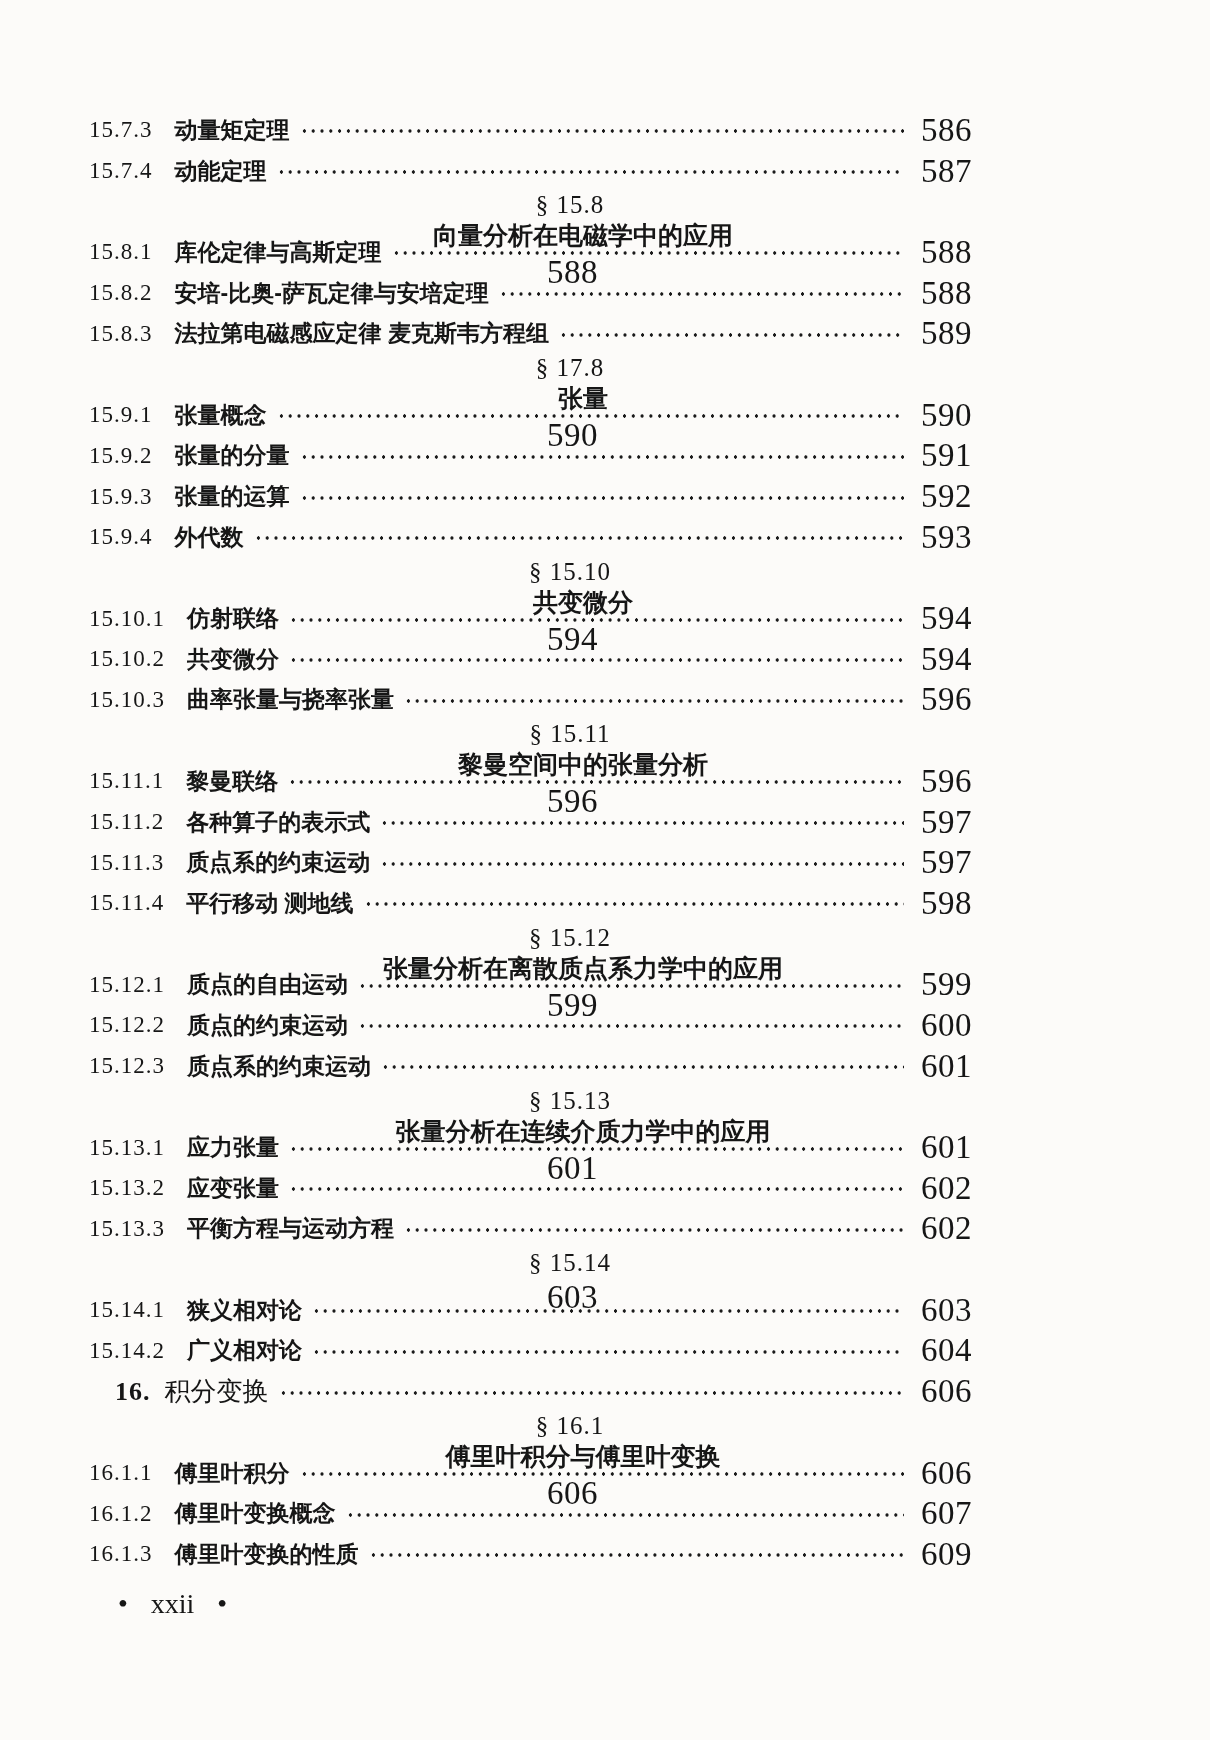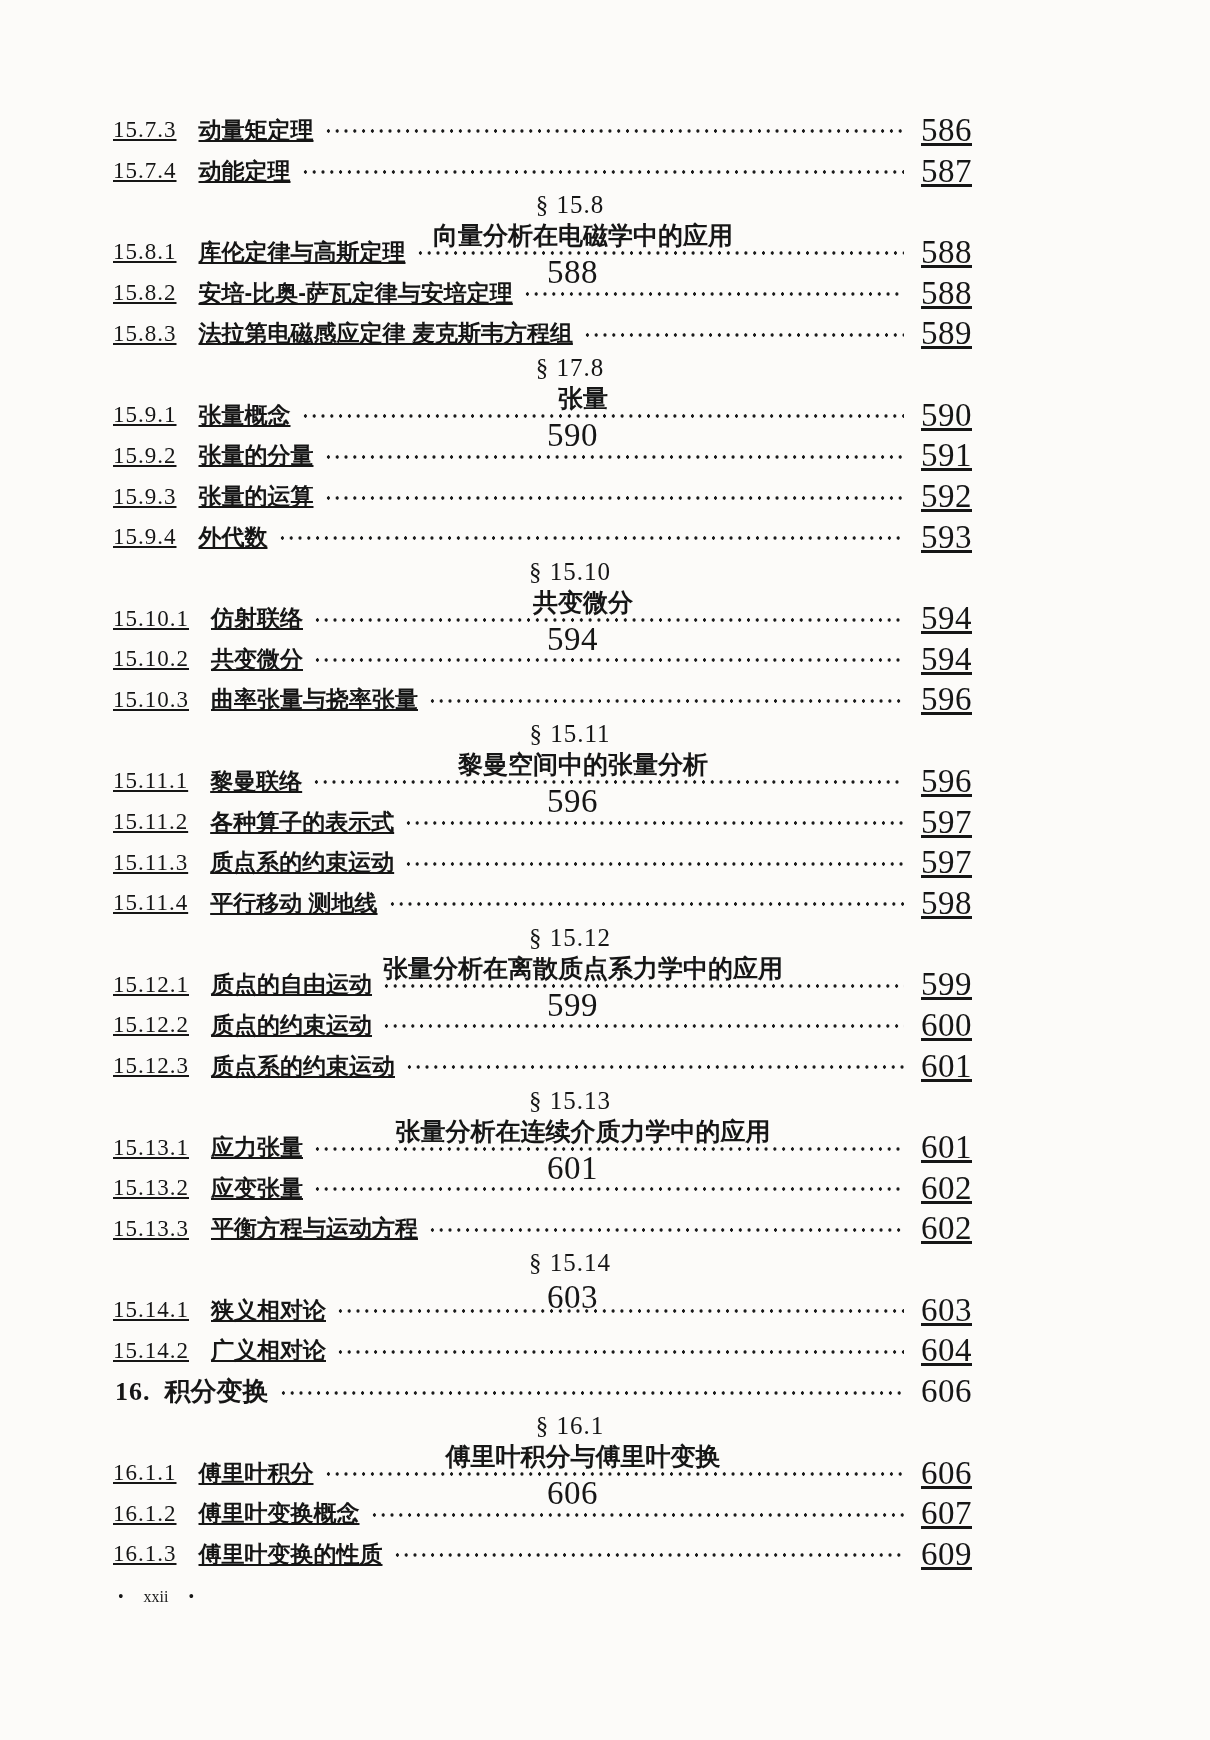--- a/index.html
+++ b/index.html
@@ -21,35 +21,35 @@
   }
   .toc-list { width: 100%; }
   .toc-row {
     display: flex;
     align-items: center;
     height: 40.7px;
     box-sizing: border-box;
     padding-right: 238px;
     white-space: nowrap;
   }
-  .toc-row.subsection { padding-left: 113px; font-size: 23px; text-decoration: underline; }
+  .toc-row.subsection { padding-left: 89px; font-size: 23px; }
   .toc-row.section    { padding-left: 168px; font-size: 25px; flex-direction: column; }
   .toc-row.chapter    { padding-left: 115px; font-size: 26px; font-weight: 700; }
 
   .num {
     font-family: "Liberation Serif", "DejaVu Serif", serif;
     letter-spacing: 1px;
     flex: 0 0 auto;
   }
   .title {
     flex: 0 0 auto;
     font-family: "Liberation Sans", "DejaVu Sans", sans-serif;
     font-weight: 600;
   }
-  .chapter .title { font-weight: 700; }
+  .chapter .title { font-weight: 400; }
   .subsection .title { margin-left: 22px; text-align: right; }
   .section .title    { margin-left: 26px; }
   .chapter .title    { margin-left: 14px; }
 
   .leader {
     flex: 1 1 auto;
     height: 14px;
     margin: 2px 12px 0 10px;
     background-image: radial-gradient(circle 1.8px at 4.4px 7px, #1a1a1a 97%, rgba(0,0,0,0) 100%);
     background-size: 8.8px 14px;
@@ -61,21 +61,21 @@
     min-width: 56px;
     text-align: right;
     font-size: 33px;
     font-weight: 400;
     font-family: "Liberation Serif", "DejaVu Serif", serif;
     letter-spacing: 0.5px;
   }
   .footer {
     margin-top: 13px;
     padding-left: 118px;
-    font-size: 16px;
+    font-size: 28px;
     font-family: "Liberation Serif", "DejaVu Serif", serif;
     word-spacing: 16px;
     color: #161616;
   }
 </style>
 </head>
 <body>
 
 <div class="page">
   <div class="toc-list">

